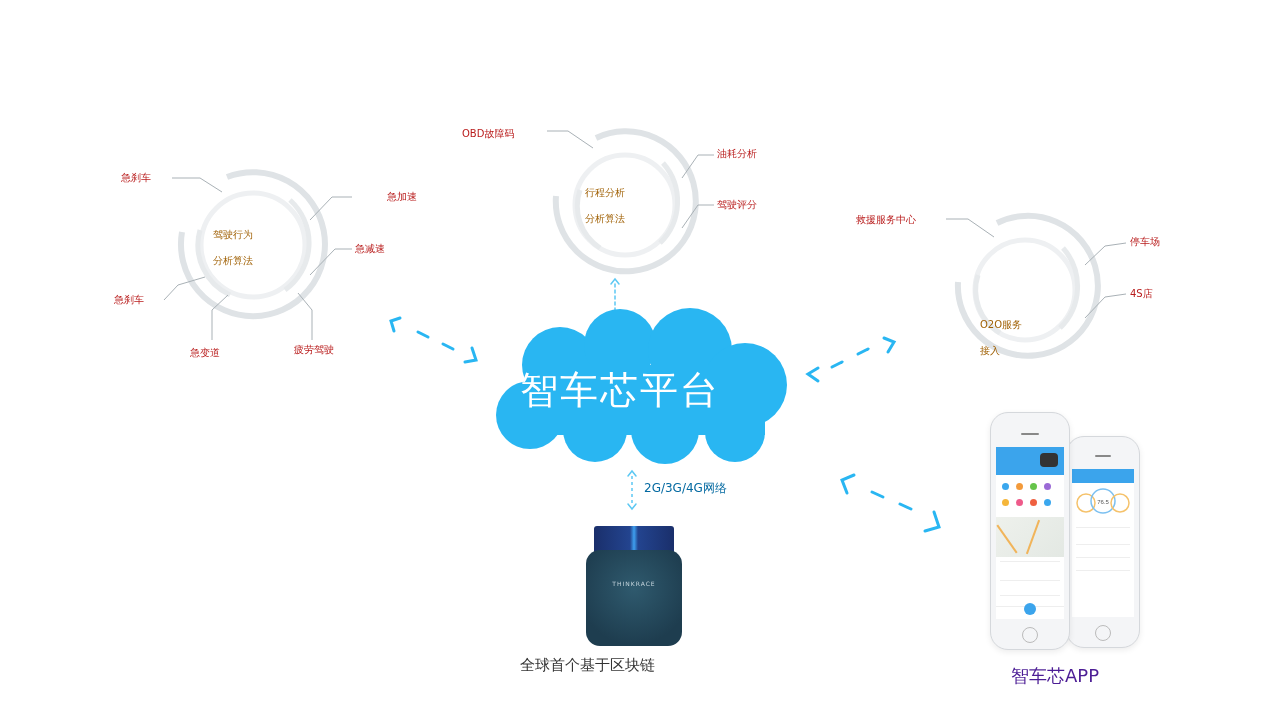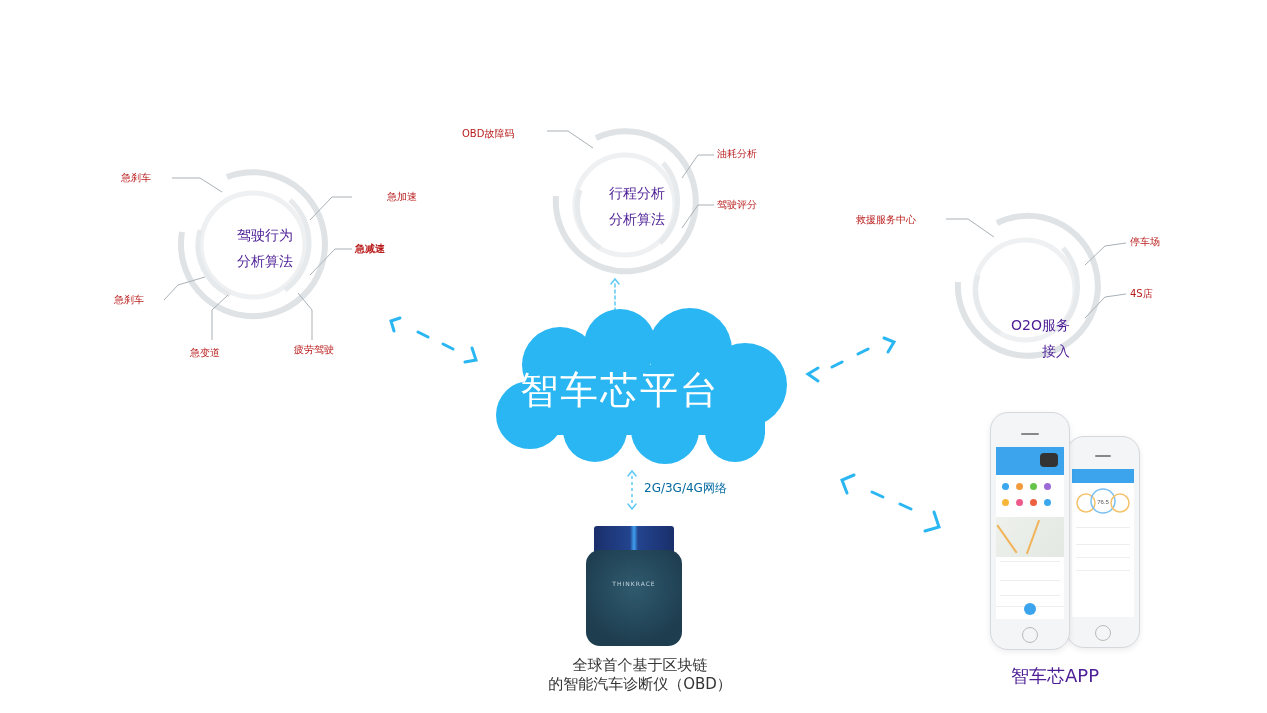--- a/index.html
+++ b/index.html
@@ -1,24 +1,24 @@
 <!DOCTYPE html>
 <html><head>
 <meta charset="utf-8">
 <style>
   html, body { margin:0; padding:0; background:#ffffff; }
   body { width:1267px; height:713px; position:relative; overflow:hidden;
          font-family:"DejaVu Sans","Liberation Sans",sans-serif; color:#333; }
   .lbl { position:absolute; font-size:10px; color:#b91c1c; white-space:nowrap; line-height:16px; }
-  .center-txt { position:absolute; text-align:right; font-size:14px; color:#4c1d95; line-height:26px; }
+  .center-txt { position:absolute; text-align:left; font-size:10px; color:#a16207; line-height:26px; }
   svg.layer { position:absolute; left:0; top:0; }
   .cloud-title { position:absolute; left:520px; top:365px; width:250px; text-align:left;
                  font-size:38px; color:#fff; font-weight:500; letter-spacing:2px; }
   .net-lbl { position:absolute; left:644px; top:480px; font-size:12px; color:#0369a1; }
-  .obd-caption { position:absolute; left:520px; top:656px; width:240px; text-align:center;
+  .obd-caption { position:absolute; left:520px; top:656px; width:240px; 
                  font-size:15px; line-height:19px; color:#333; }
   .app-caption { position:absolute; left:990px; top:664px; width:130px; text-align:center;
                  font-size:18px; color:#4c1d95; }
   .device { position:absolute; left:586px; top:526px; width:96px; height:120px; }
   .dev-top { position:absolute; left:8px; top:0; width:80px; height:28px;
              background:linear-gradient(90deg,#1a2f6b,#23448f 45%,#3ea0f0 50%,#23448f 55%,#1a2f6b);
              border-radius:3px 3px 0 0; }
   .dev-body { position:absolute; left:0; top:24px; width:96px; height:96px; border-radius:14px;
               background:radial-gradient(circle at 50% 40%,#2f5a6e,#1e3d4f 75%); }
   .dev-brand { position:absolute; left:0; top:30px; width:96px; text-align:center;
@@ -121,21 +121,21 @@
     <rect x="525" y="365" width="240" height="70"></rect>
   </g>
 </svg>
 
 <div class="center-txt" style="left:213px;top:222px;width:80px;">
   <div>驾驶行为</div>
   <div>分析算法</div>
 </div>
 <span class="lbl" style="left:121px;top:170px;">急刹车</span>
 <span class="lbl" style="left:355px;top:189px;margin-left:32px;">急加速</span>
-<span class="lbl" style="left:355px;top:241px;font-weight:bold;">急减速</span>
+<span class="lbl" style="left:355px;top:241px;">急减速</span>
 <span class="lbl" style="left:114px;top:292px;">急刹车</span>
 <span class="lbl" style="left:190px;top:345px;">急变道</span>
 <span class="lbl" style="left:294px;top:342px;">疲劳驾驶</span>
 
 <div class="center-txt" style="left:585px;top:180px;width:80px;">
   <div>行程分析</div>
   <div>分析算法</div>
 </div>
 <span class="lbl" style="left:462px;top:126px;">OBD故障码</span>
 <span class="lbl" style="left:717px;top:146px;">油耗分析</span>
@@ -154,21 +154,20 @@
 <div class="net-lbl">2G/3G/4G网络</div>
 
 <div class="device">
   <div class="dev-top"></div>
   <div class="dev-body">
     <div class="dev-brand">THINKRACE</div>
   </div>
 </div>
 <div class="obd-caption">
   <div>全球首个基于区块链</div>
-  <div>的智能汽车诊断仪（OBD）</div>
 </div>
 
 <div>
 
   <div class="phone" style="left:1066px;top:436px;width:72px;height:210px;">
     <div class="speaker" style="left:28px;top:18px;width:16px;"></div>
     <div class="screen" style="left:5px;top:32px;width:62px;height:148px;">
       <div style="height:14px;background:#3ba4ec;"></div>
       <svg width="62" height="40" viewBox="0 0 62 40" style="display:block">
         <circle cx="14" cy="20" r="9" fill="none" stroke="#f5c26b" stroke-width="1.5"></circle>

